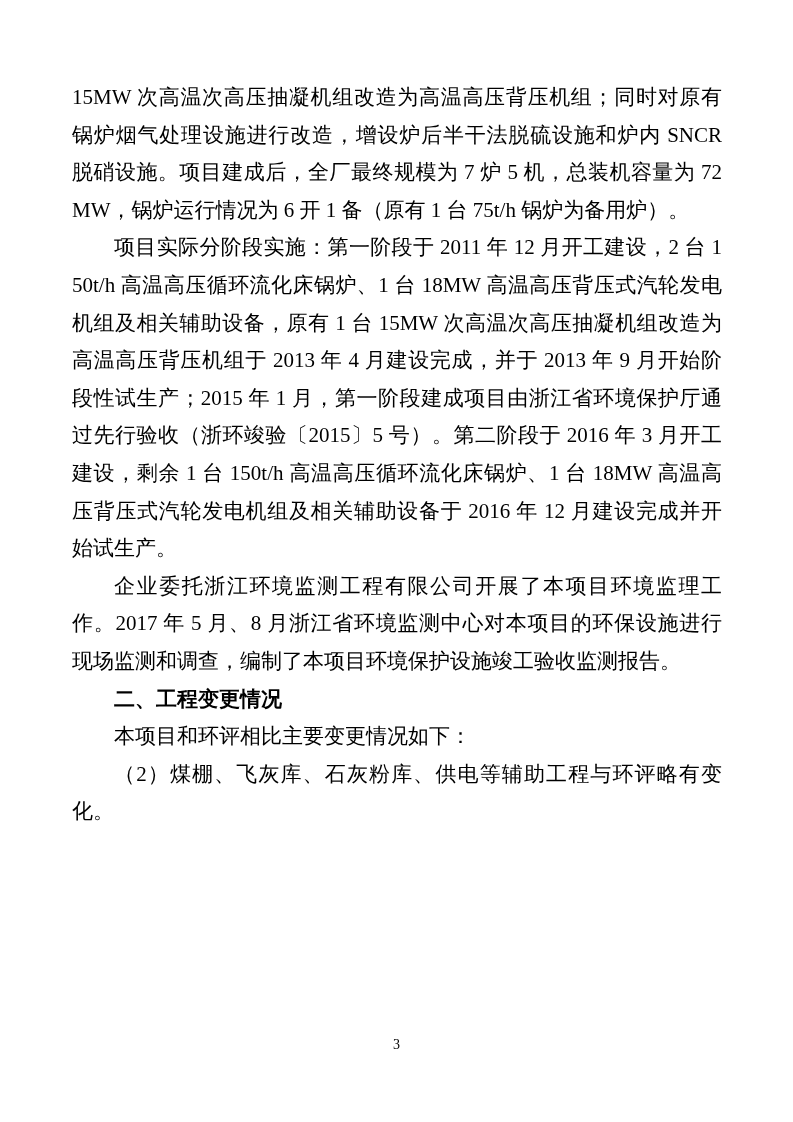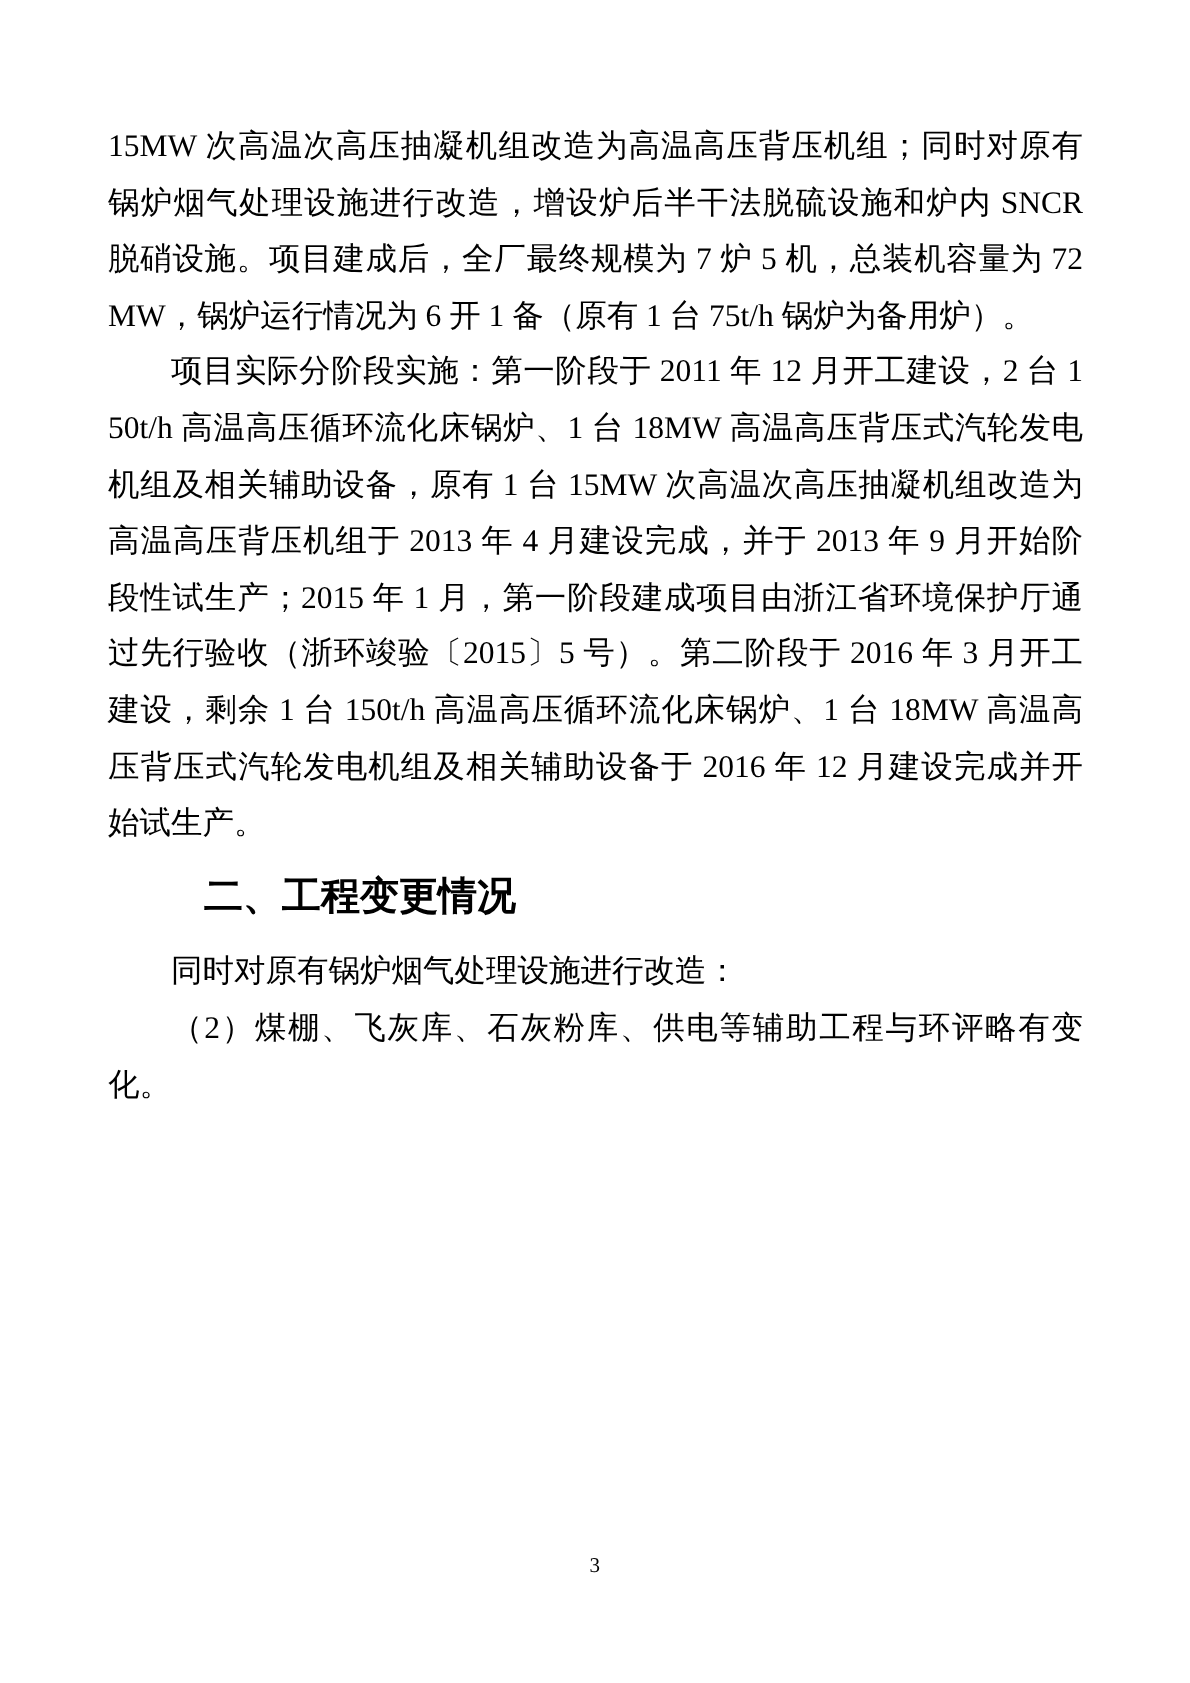--- a/index.html
+++ b/index.html
@@ -27,22 +27,22 @@
     font-size: 21px;
     line-height: 37.6px;
     text-align: justify;
     text-indent: 2em;
     word-break: break-all;
   }
   .para.no-indent {
     text-indent: 0;
   }
   .section-heading {
-    margin: 12px;
-    font-size: 26px;
+    margin: 0;
+    font-size: 21px;
     line-height: 37.6px;
     font-weight: bold;
     font-family: "DejaVu Sans", "Liberation Sans", sans-serif;
     text-indent: 2em;
     text-align: left;
   }
   .page-footer {
     position: absolute;
     left: 0;
     top: 1036px;
@@ -53,18 +53,19 @@
     font-family: "Liberation Serif", "DejaVu Serif", serif;
   }
 </style>
 </head>
 <body>
 
 <div class="page">
   <div class="content">
     <p class="para no-indent">15MW 次高温次高压抽凝机组改造为高温高压背压机组；同时对原有锅炉烟气处理设施进行改造，增设炉后半干法脱硫设施和炉内 SNCR 脱硝设施。项目建成后，全厂最终规模为 7 炉 5 机，总装机容量为 72MW，锅炉运行情况为 6 开 1 备（原有 1 台 75t/h 锅炉为备用炉）。</p>
     <p class="para">项目实际分阶段实施：第一阶段于 2011 年 12 月开工建设，2 台 150t/h 高温高压循环流化床锅炉、1 台 18MW 高温高压背压式汽轮发电机组及相关辅助设备，原有 1 台 15MW 次高温次高压抽凝机组改造为高温高压背压机组于 2013 年 4 月建设完成，并于 2013 年 9 月开始阶段性试生产；2015 年 1 月，第一阶段建成项目由浙江省环境保护厅通过先行验收（浙环竣验〔2015〕5 号）。第二阶段于 2016 年 3 月开工建设，剩余 1 台 150t/h 高温高压循环流化床锅炉、1 台 18MW 高温高压背压式汽轮发电机组及相关辅助设备于 2016 年 12 月建设完成并开始试生产。</p>
+    <p class="para">企业委托浙江环境监测工程有限公司开展了本项目环境监理工作。2017 年 5 月、8 月浙江省环境监测中心对本项目的环保设施进行现场监测和调查，编制了本项目环境保护设施竣工验收监测报告。</p>
     <h2 class="section-heading">二、工程变更情况</h2>
-    <p class="para">同时对原有锅炉烟气处理设施进行改造：</p>
+    <p class="para">本项目和环评相比主要变更情况如下：</p>
     <p class="para">（2）煤棚、飞灰库、石灰粉库、供电等辅助工程与环评略有变化。</p>
   </div>
   <div class="page-footer">3</div>
 </div>
 
 </body></html>

